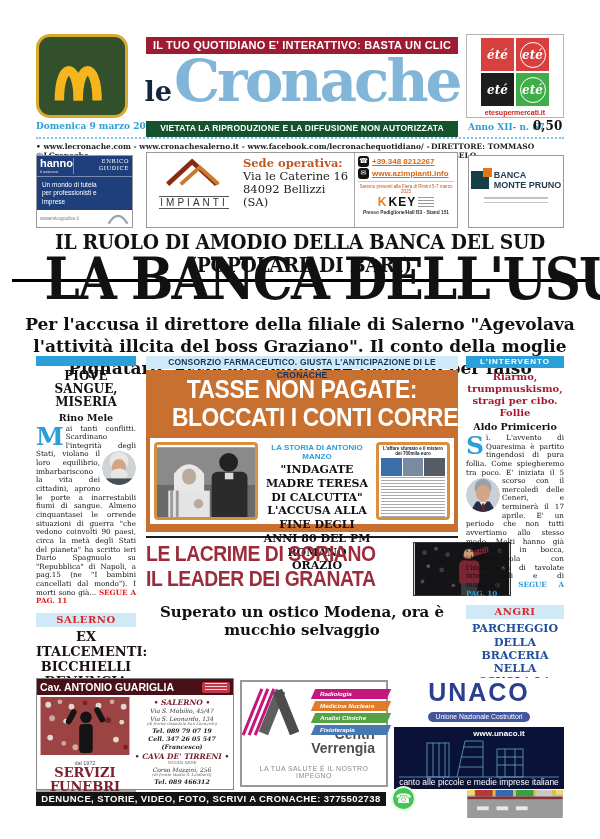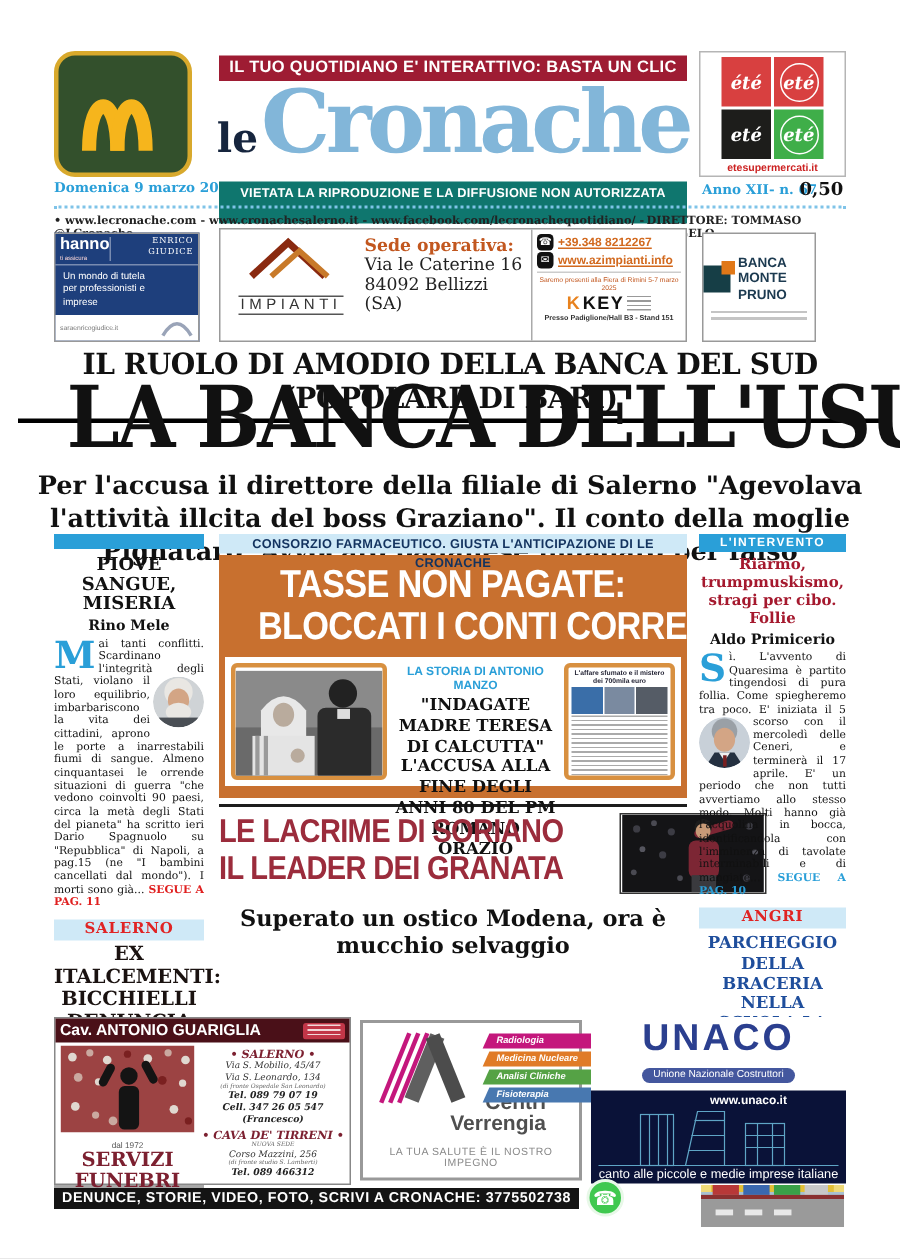--- a/index.html
+++ b/index.html
@@ -19,21 +19,21 @@
   .ete-grid{display:grid;grid-template-columns:33px 33px;grid-template-rows:33px 33px;gap:2px;}
   .ete-tile{display:flex;align-items:center;justify-content:center;color:#fff;
             font:italic 700 12px "DejaVu Serif",serif;}
   .ete-tile.t1,.ete-tile.t2{background:#d84040;}
   .ete-tile.t3{background:#1d1d1b;}
   .ete-tile.t4{background:#3fae49;}
   .ete-tile .circ{border:1.5px solid #fff;border-radius:50%;width:24px;height:24px;display:flex;
                   align-items:center;justify-content:center;}
   .ete-url{font:700 7px "Liberation Sans",sans-serif;color:#cc2222;margin-top:3px;}
   .date-line{left:36px;top:121px;font:700 9px "DejaVu Serif",serif;color:#2a9fd8;}
-  .forbidden{left:146px;top:121px;width:312px;height:28px;background:#0f766e;color:#fff;
+  .forbidden{left:146px;top:121px;width:312px;height:16px;background:#14532d;color:#fff;
         font:700 8.5px "Liberation Sans",sans-serif;text-align:center;line-height:14px;letter-spacing:.2px;}
   .issue{left:468px;top:122px;font:700 9px "DejaVu Serif",serif;color:#2a9fd8;}
   .price{left:533px;top:119px;font:700 12px "DejaVu Serif",serif;color:#111;}
   .dotline{left:36px;top:137px;width:528px;border-top:2px dotted #7fc3e8;}
   .url-row{left:36px;top:142px;width:528px;display:flex;justify-content:space-between;
            font:700 7.5px "DejaVu Serif",serif;color:#222;}
   .director b{font-weight:700;}
   
   .sara{left:36px;top:155px;width:97px;height:73px;background:#1e3f7c;border:1px solid #999;
         box-sizing:border-box;display:flex;flex-direction:column;color:#fff;}
@@ -60,21 +60,21 @@
   .az-ctext{font:700 8px "Liberation Sans",sans-serif;color:#d2691e;text-decoration:underline;}
   .az-fair{font:400 4.5px "Liberation Sans",sans-serif;color:#c2571f;border-top:1px solid #ccc;
            margin-top:2px;padding-top:2px;}
   .az-keyrow{display:flex;align-items:center;justify-content:center;gap:2px;margin:1px 0;}
   .az-k{color:#e8821e;font:900 12px "Liberation Sans",sans-serif;}
   .az-key{font:900 12px "Liberation Sans",sans-serif;color:#111;letter-spacing:1px;}
   .az-keylines{width:16px;height:10px;background:repeating-linear-gradient(#999 0 1px,transparent 1px 3px);}
   .az-stand{font:700 4.8px "Liberation Sans",sans-serif;color:#333;}
   .az-strip{position:absolute;left:1px;bottom:1px;width:208px;height:27px;background:#dc9040;
             color:#8c1d12;font:700 10.5px "DejaVu Serif",serif;text-align:center;line-height:1.25;padding-top:1px;box-sizing:border-box;}
-  .banca{left:468px;top:155px;width:76px;height:73px;border:1px solid #999;box-sizing:border-box;
+  .banca{left:468px;top:155px;width:96px;height:73px;border:1px solid #999;box-sizing:border-box;
          background:#fff;padding-top:14px;text-align:center;}
   .banca-row{display:flex;align-items:center;justify-content:center;gap:5px;}
   .banca-sq{width:18px;height:18px;background:#163e46;position:relative;flex:none;}
   .banca-sq::after{content:"";position:absolute;right:-3px;top:-3px;width:9px;height:9px;background:#e07818;}
   .banca-name{font:800 9px "Liberation Sans",sans-serif;color:#1c3a50;text-align:left;line-height:1.15;}
   .banca-lines{width:64px;height:9px;margin:6px auto 0;
                background:repeating-linear-gradient(#c4c4c4 0 1.5px,transparent 1.5px 4.5px);}
   
   .kicker-wrap{left:0;top:231px;width:600px;text-align:center;}
   .kicker{display:inline-block;font:700 19.5px "DejaVu Serif",serif;letter-spacing:-.3px;
@@ -142,21 +142,21 @@
   .g-body{display:flex;padding:2px;gap:2px;}
   .g-leftcol{width:92px;text-align:center;}
   .g-since{font:400 5.5px "Liberation Sans",sans-serif;color:#555;margin-top:1px;}
   .g-serv{font:900 13px "DejaVu Serif",serif;color:#7c2030;line-height:1.05;}
   .g-rightcol{flex:1;text-align:center;font-family:"DejaVu Serif",serif;}
   .g-city{font:italic 700 7.5px "DejaVu Serif",serif;color:#7c2030;margin-top:1px;}
   .g-addr{font:italic 400 6px "DejaVu Serif",serif;color:#333;line-height:1.25;}
   .g-small{font:italic 400 4px "DejaVu Serif",serif;color:#666;line-height:1.2;}
   .g-tel{font:italic 700 6.2px "DejaVu Serif",serif;color:#222;line-height:1.3;}
   .verrengia{left:240px;top:680px;width:148px;height:107px;border:2px solid #999;box-sizing:border-box;
-             background:#fff;padding:3px 16px;}
+             background:#fff;padding:3px 5px;}
   .vr-row{display:flex;gap:4px;}
   .vr-logo{width:56px;height:56px;position:relative;flex:none;}
   .vr-b1,.vr-b2{position:absolute;width:10px;height:46px;background:#5f5f5f;top:4px;}
   .vr-b1{left:20px;transform:rotate(22deg);}
   .vr-b2{left:34px;transform:rotate(-22deg);background:#4c4c4c;}
   .vr-s{position:absolute;width:3px;height:50px;background:#c4177c;top:2px;}
   .vr-s1{left:4px;transform:rotate(22deg);}
   .vr-s2{left:10px;transform:rotate(22deg);}
   .vr-s3{left:16px;transform:rotate(22deg);}
   .vr-ribs{flex:1;padding-top:2px;}

